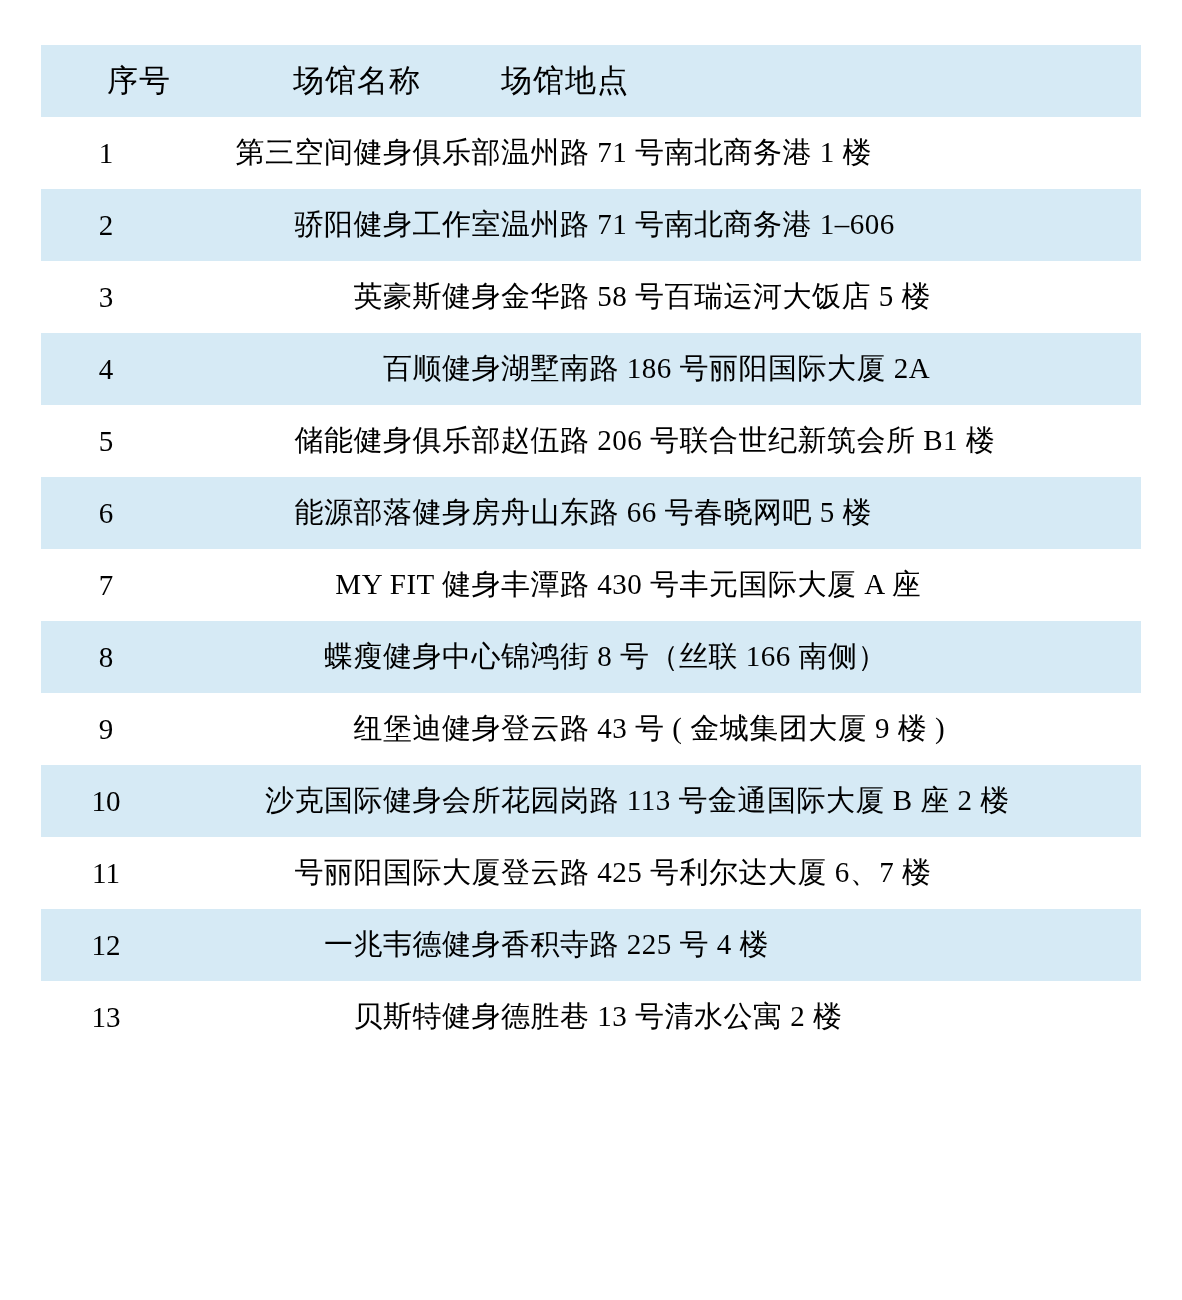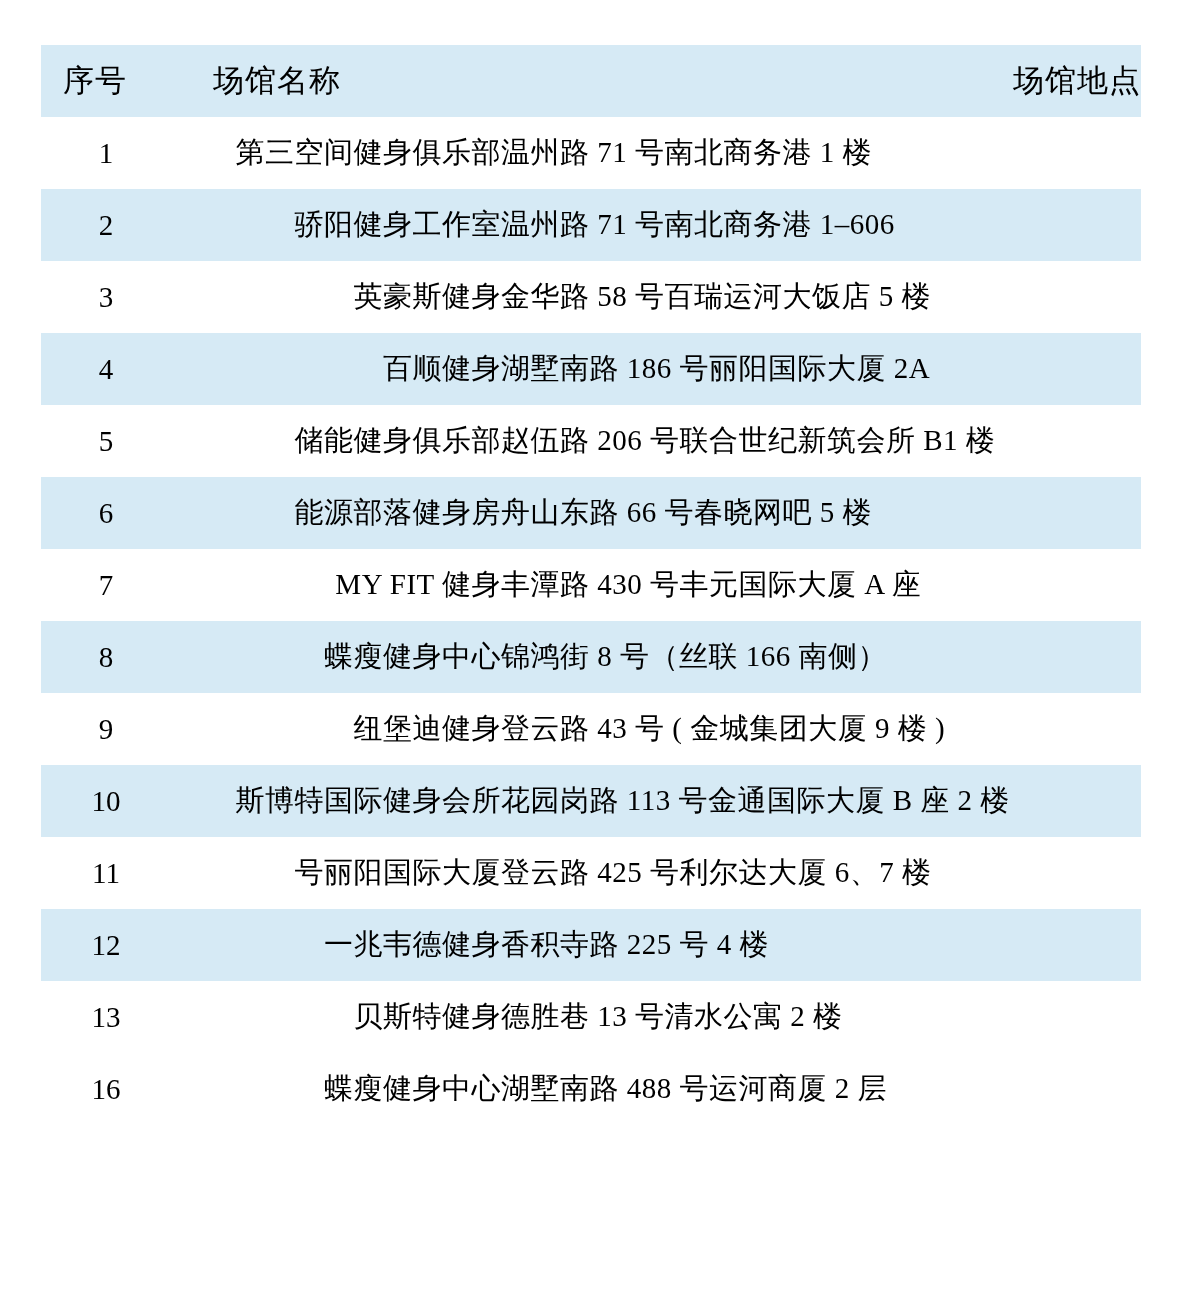--- a/index.html
+++ b/index.html
@@ -40,23 +40,23 @@
 
   thead tr {
     background: #d6eaf5;
   }
   thead th {
     font-size: 31px;
     letter-spacing: 1px;
     text-align: center;
     height: 78px;
   }
-  thead th.th-index { text-align: left; padding-left: 22px; }
-  thead th.th-name  { text-align: left; padding-left: 42px; }
-  thead th.th-addr  { text-align: right; }
+  thead th.th-index { text-align: right; padding-left: 22px; }
+  thead th.th-name  { text-align: center; padding-left: 42px; }
+  thead th.th-addr  { text-align: left; }
 
   tbody tr.row-odd  { background: #ffffff; }
   tbody tr.row-even { background: #d6eaf5; }
 
   tbody td {
     font-size: 29px;
   }
   td.cell-index {
     text-align: center;
     padding-right: 18px;
@@ -129,38 +129,33 @@
           <td class="cell-name">蝶瘦健身中心</td>
           <td class="cell-addr">锦鸿街 8 号（丝联 166 南侧）</td>
         </tr>
         <tr class="row-odd">
           <td class="cell-index">9</td>
           <td class="cell-name">纽堡迪健身</td>
           <td class="cell-addr">登云路 43 号 ( 金城集团大厦 9 楼 )</td>
         </tr>
         <tr class="row-even">
           <td class="cell-index">10</td>
-          <td class="cell-name">斯博特国际健身会所</td>
+          <td class="cell-name">沙克国际健身会所</td>
           <td class="cell-addr">花园岗路 113 号金通国际大厦 B 座 2 楼</td>
         </tr>
         <tr class="row-odd">
           <td class="cell-index">11</td>
           <td class="cell-name">号丽阳国际大厦</td>
           <td class="cell-addr">登云路 425 号利尔达大厦 6、7 楼</td>
         </tr>
         <tr class="row-even">
           <td class="cell-index">12</td>
           <td class="cell-name">一兆韦德健身</td>
           <td class="cell-addr">香积寺路 225 号 4 楼</td>
         </tr>
         <tr class="row-odd">
           <td class="cell-index">13</td>
           <td class="cell-name">贝斯特健身</td>
           <td class="cell-addr">德胜巷 13 号清水公寓 2 楼</td>
         </tr>
-        <tr class="row-odd">
-          <td class="cell-index">16</td>
-          <td class="cell-name">蝶瘦健身中心</td>
-          <td class="cell-addr">湖墅南路 488 号运河商厦 2 层</td>
-        </tr>
       </tbody>
   </table>
 </div>
 
 </body></html>

